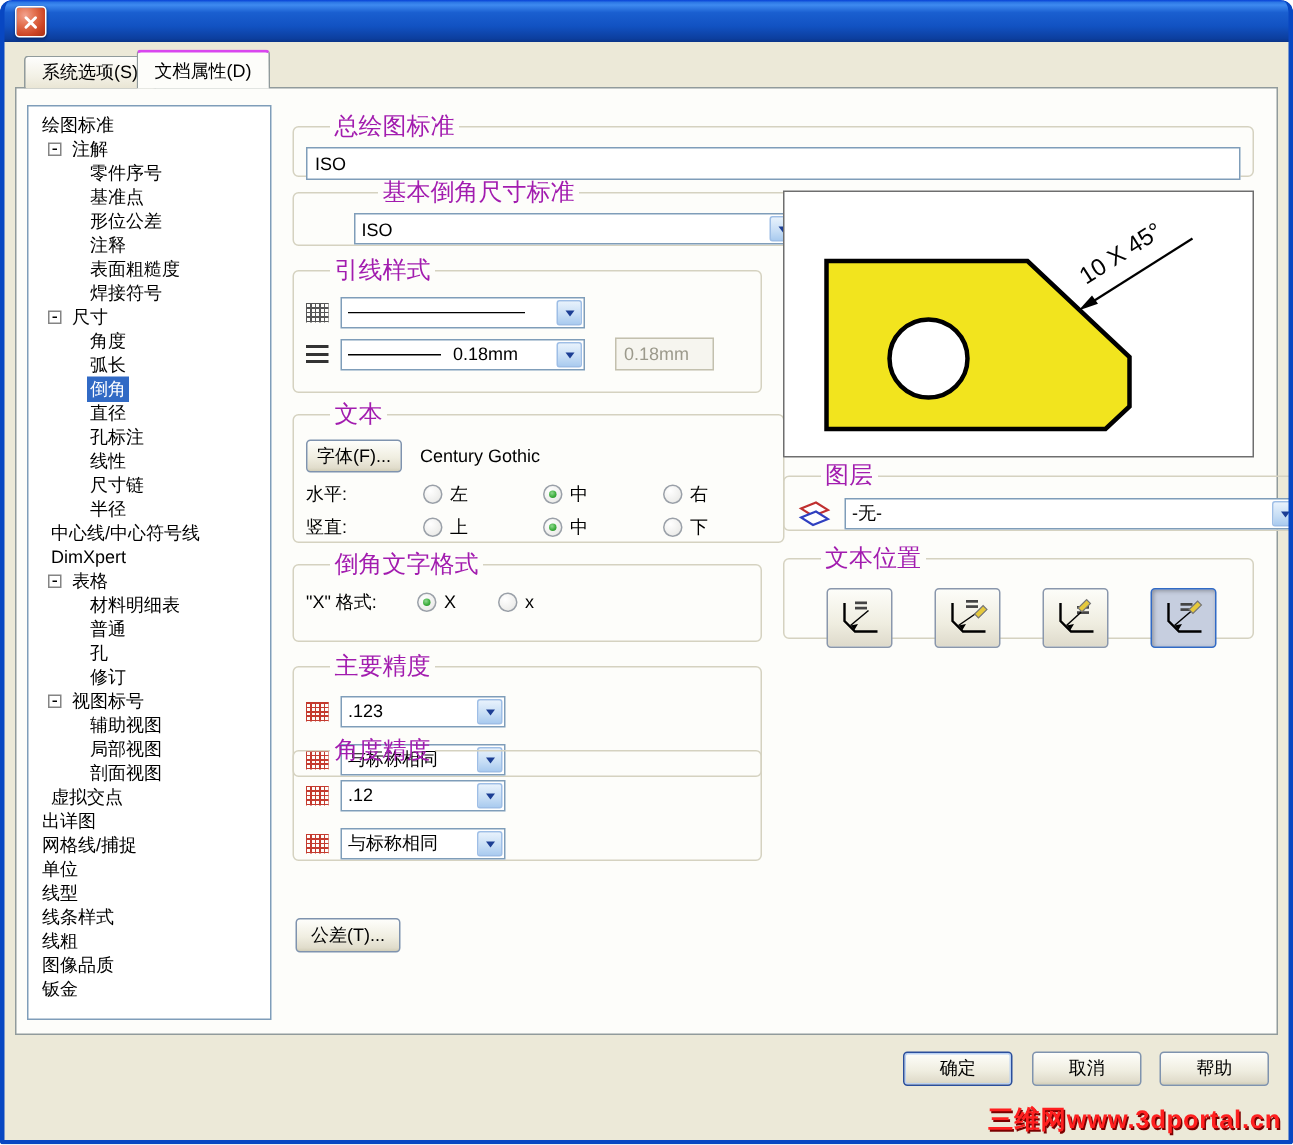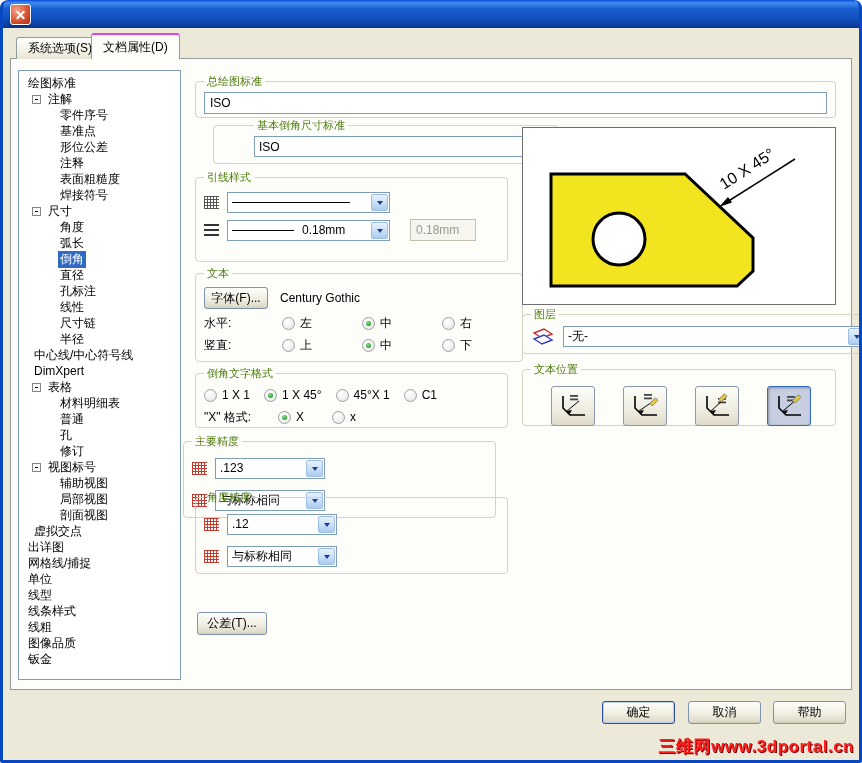--- a/index.html
+++ b/index.html
@@ -33,28 +33,28 @@
   .tree-item.lvl0{padding-left:7px;}
   .tree-item.lvl1{padding-left:13px;}
   .tree-item.lvl2{padding-left:39px;}
   .tlabel{padding:0 2px;}
   .tree-item.selected .tlabel{background:#316AC5;color:#fff;}
   .expander{width:9px;height:9px;border:1px solid #848484;background:#fff;position:relative;margin-right:5px;flex:none;}
   .expander::after{content:'';position:absolute;left:2px;right:2px;top:3px;height:1px;background:#000;}
 
   
   fieldset{position:absolute;border:1px solid #D5D2C0;border-radius:4px;padding:3px 8px 4px 8px;z-index:7;background:transparent;}
-  legend{color:#4d7c0f;font-size:11px;padding:0 3px;margin-left:0;}
+  legend{color:#a21caf;font-size:16px;padding:0 3px;margin-left:16px;}
 
   #fs-overall{left:195px;top:74px;width:641px;height:44px;}
-  #fs-base{left:213px;top:118px;width:313px;height:46px;padding-left:40px;}
+  #fs-base{left:195px;top:118px;width:313px;height:46px;padding-left:40px;}
   #fs-leader{left:195px;top:170px;width:313px;height:92px;}
   #fs-text{left:195px;top:266px;width:313px;height:96px;}
   #fs-chamfer{left:195px;top:366px;width:313px;height:62px;}
-  #fs-primary{left:183px;top:434px;width:313px;height:84px;}
+  #fs-primary{left:195px;top:434px;width:313px;height:84px;}
   #fs-angle{left:195px;top:490px;width:313px;height:84px;}
   #fs-layer{left:522px;top:307px;width:354px;height:47px;}
   #fs-textpos{left:522px;top:362px;width:314px;height:64px;}
 
   .frow{display:flex;align-items:center;gap:8px;height:28px;}
   .frow.short{height:22px;}
 
   .textbox{height:22px;border:1px solid #7F9DB9;background:#fff;display:flex;align-items:center;padding:0 5px;font-size:12px;}
   .textbox.disabled{border:1px solid #C3C0AE;background:#F6F5EF;color:#9C9A8C;}
 
@@ -304,38 +304,20 @@
         </span>
       <span class="radio rcol">
           <span class="rdot"></span>
           <span>下</span>
         </span>
     </div>
   </fieldset>
 
   <fieldset id="fs-chamfer">
     <legend>倒角文字格式</legend>
-    <div class="frow short" style="gap:14px">
-      <span class="radio">
-          <span class="rdot"></span>
-          <span>1 X 1</span>
-        </span>
-      <span class="radio checked">
-          <span class="rdot"></span>
-          <span>1 X 45°</span>
-        </span>
-      <span class="radio">
-          <span class="rdot"></span>
-          <span>45°X 1</span>
-        </span>
-      <span class="radio">
-          <span class="rdot"></span>
-          <span>C1</span>
-        </span>
-    </div>
     <div class="frow short">
       <span class="label-col" style="width:66px">"X" 格式:</span>
       <span class="radio checked" style="width:46px">
           <span class="rdot"></span>
           <span>X</span>
         </span>
       <span class="radio">
           <span class="rdot"></span>
           <span>x</span>
         </span>

